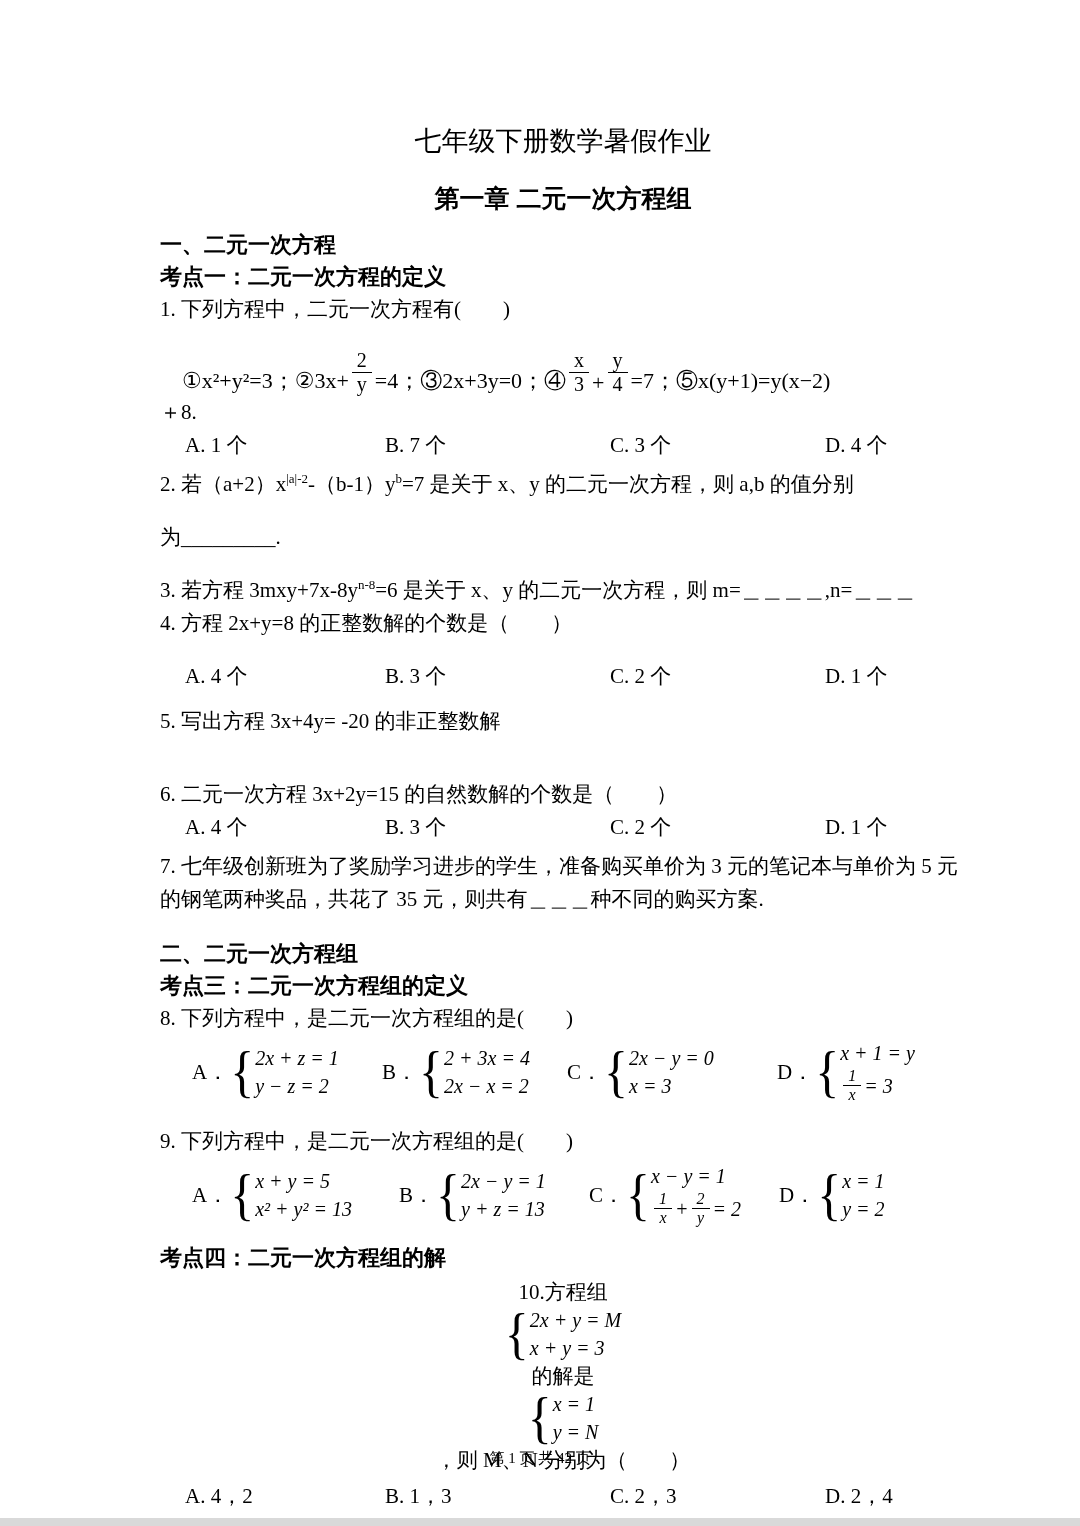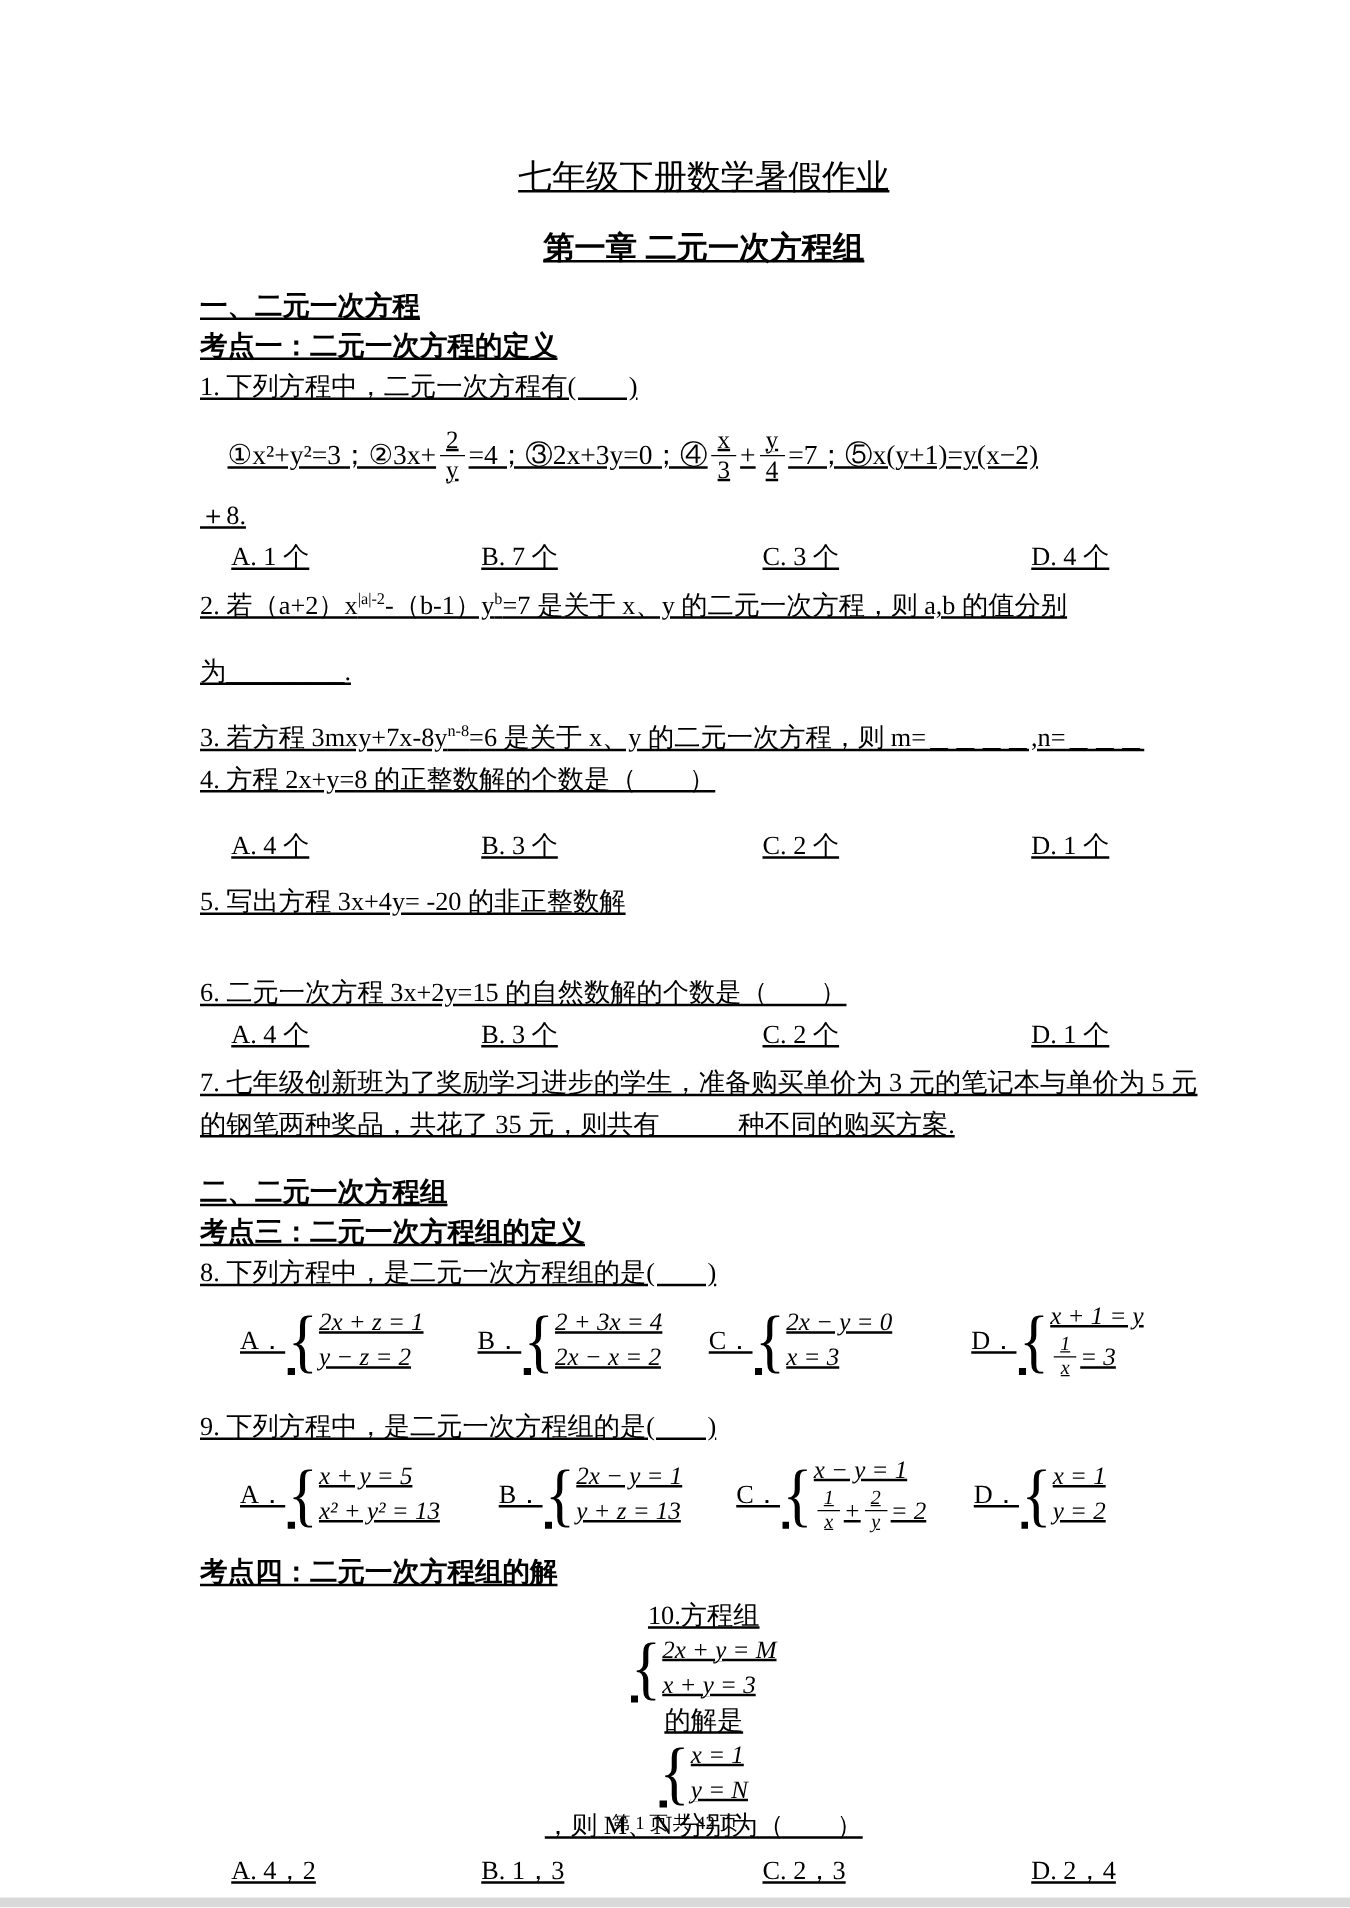--- a/index.html
+++ b/index.html
@@ -1,37 +1,37 @@
 <!DOCTYPE html>
 <html><head>
 <meta charset="utf-8">
 <style>
   * { margin:0; padding:0; box-sizing:border-box; }
   html,body { background:#ffffff; }
   body {
     width:1080px; height:1526px; position:relative; overflow:hidden;
     font-family:"Liberation Serif","DejaVu Serif",serif; color:#000;
   }
-  .page { padding:125px 114px 0 160px;text-decoration:underline; }
+  .page { padding:125px 114px 0 160px; }
 
   .title   { text-align:center; font-size:27px; line-height:32px; font-weight:400; }
   .chapter { text-align:center; font-size:25px; line-height:30px; font-weight:700;
              margin-top:26px; font-family:"Liberation Sans","DejaVu Sans",sans-serif; }
 
   .hd { font-size:22px; line-height:32px; font-weight:700;
         font-family:"Liberation Sans","DejaVu Sans",sans-serif; }
   .mt4  { margin-top:4px; }  .mt6  { margin-top:6px; }  .mt8  { margin-top:20px; }
   .mt12 { margin-top:12px; } .mt14 { margin-top:14px; } .mt16 { margin-top:16px; }
   .mt22 { margin-top:22px; } .mt40 { margin-top:40px; }
 
   .para { font-size:21px; line-height:33px; }
   sup { font-size:13px; line-height:0; }
 
   
-  .eqrow { display:flex; align-items:center; padding-left:22px; margin-top:6px;
+  .eqrow { display:flex; align-items:flex-end; padding-left:22px; margin-top:6px;
            min-height:64px; font-size:22px; }
   .frac { display:inline-flex; flex-direction:column; text-align:center;
           vertical-align:middle; margin:0 3px; font-size:20px; line-height:1.15; }
   .frac .num { padding:0 5px; border-bottom:1.4px solid #000; }
   .frac .den { padding:0 5px; }
   .frac.small { font-size:16px; }
 
   
   .opts { display:grid; grid-template-columns:200px 225px 215px 1fr;
           padding-left:25px; font-size:21px; line-height:33px; }

